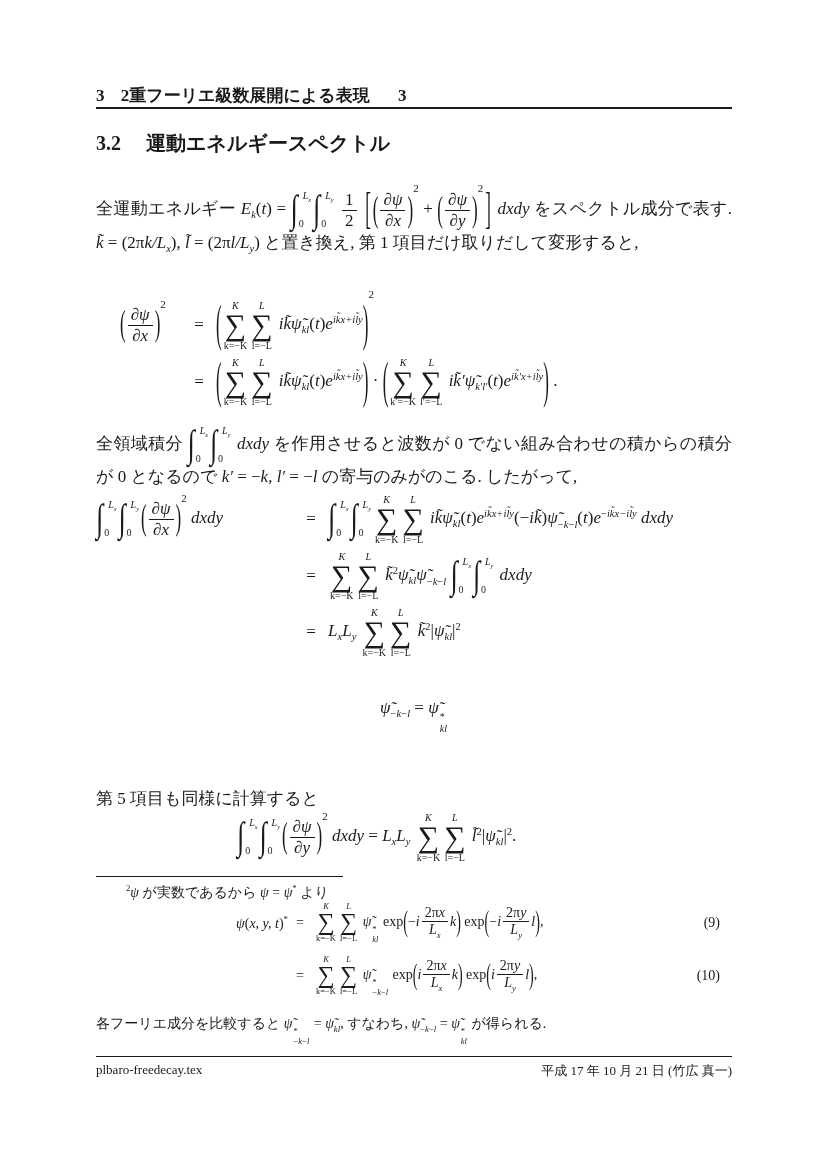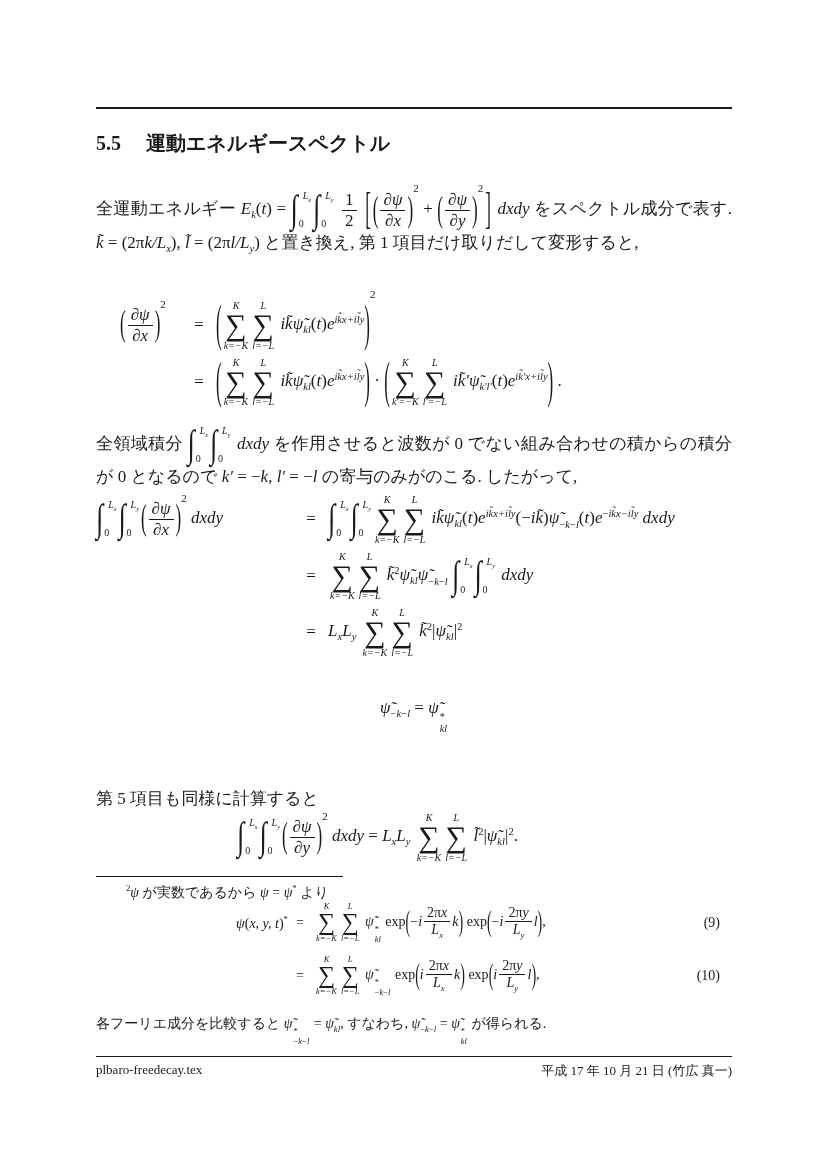--- a/index.html
+++ b/index.html
@@ -54,21 +54,21 @@
   .fe-e{width:28px;text-align:center;}
   .fe-r{white-space:nowrap;}
   .eqnum{position:absolute;right:12px;top:50%;transform:translateY(-50%);}
 
   
   sub{font-size:0.62em;}
   sup{font-size:0.62em;}
   .sm{display:inline-flex;flex-direction:column;align-items:center;vertical-align:middle;line-height:1;margin:0 2px;}
   .sm .lt{font-size:10px;font-style:italic;line-height:1.1;}
   .sm .sg{font-size:30px;line-height:0.95;}
-  .sm .lb{font-size:10px;font-style:italic;line-height:1.1;white-space:nowrap;}
+  .sm .lb{font-size:10px;line-height:1.1;white-space:nowrap;}
   .iw{display:inline-flex;align-items:center;vertical-align:middle;margin-right:2px;}
   .in{font-size:26px;line-height:1;display:inline-block;transform:scaleY(1.5);}
   .ils{display:inline-flex;flex-direction:column;justify-content:space-between;height:38px;font-size:10px;line-height:1;margin-left:1px;}
   .ils .u{font-style:italic;margin-left:4px;}
   .ils .d{margin-left:0;}
   .fr{display:inline-block;vertical-align:middle;text-align:center;line-height:1.15;margin:0 2px;}
   .fr .n{display:block;padding:0 3px;}
   .fr .d{display:block;border-top:1px solid #1a1a1a;padding:0 3px;}
   .bp{display:inline-block;vertical-align:middle;font-weight:300;}
   .h1{transform:scaleY(2.1);}
@@ -81,25 +81,30 @@
   .fns .lt,.fns .lb{font-size:8.5px;}
   .fns .ss{font-size:8.5px;vertical-align:-6px;}
 </style>
 </head>
 <body>
 
 <div class="page">
   <div class="content">
 
     <div class="b-header">
+      <span class="hdr-r">
+        <span>3</span>
+        <span class="hsp">2重フーリエ級数展開による表現</span>
+        <span class="hpn">3</span>
+      </span>
     </div>
     <div class="hrule"></div>
 
     <div class="b-section">
-      <span class="secno">5.5</span>
+      <span class="secno">3.2</span>
       <span class="sectitle">運動エネルギースペクトル</span>
     </div>
 
     <div class="b-para1 para">全運動エネルギー <i>E<sub>k</sub></i>(<i>t</i>) = <span class="iw">
           <span class="in">∫</span>
           <span class="ils">
             <span class="u">L<sub>x</sub></span>
             <span class="d">0</span>
           </span>
         </span><span class="iw">

